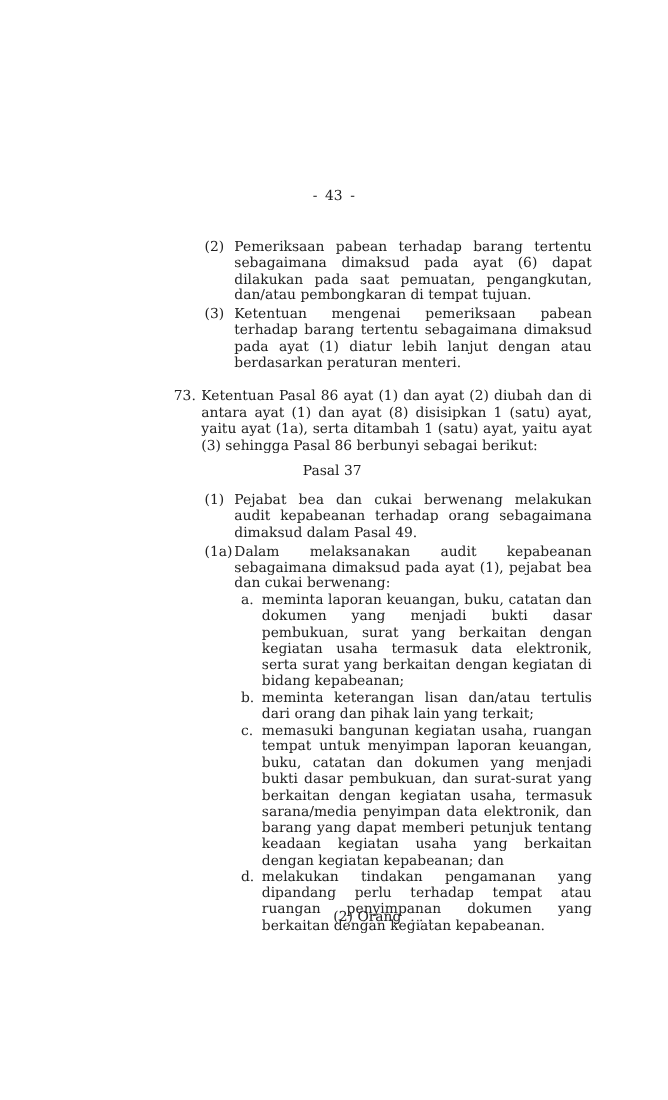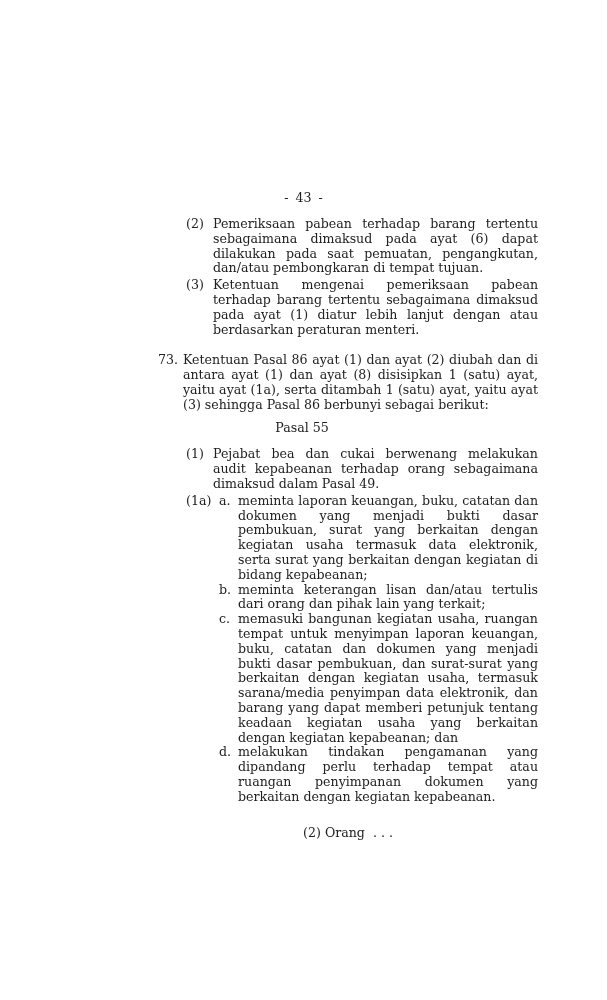--- a/index.html
+++ b/index.html
@@ -15,21 +15,20 @@
     line-height: 14.8px;
     overflow: hidden;
   }
   .page-number {
     position: absolute;
     top: 171px;
     left: 0;
     width: 100%;
     text-align: center;
     word-spacing: 3px;
-    margin-top: 20px;
   }
   .content {
     position: absolute;
     top: 217px;
     left: 158px;
     width: 380px;
   }
   .li { display: flex; align-items: flex-start; }
   .li-label { white-space: nowrap; }
   .li-body { flex: 1 1 auto; text-align: justify; }
@@ -74,30 +73,31 @@
     <div class="li ayat">
       <span class="li-label">(3)</span>
       <div class="li-body">Ketentuan mengenai pemeriksaan pabean terhadap barang tertentu sebagaimana dimaksud pada ayat (1) diatur lebih lanjut dengan atau berdasarkan peraturan menteri.</div>
     </div>
 
     <div class="li num-item">
       <span class="li-label">73.</span>
       <div class="li-body">Ketentuan Pasal 86 ayat (1) dan ayat (2) diubah dan di antara ayat (1) dan ayat (8) disisipkan 1 (satu) ayat, yaitu ayat (1a), serta ditambah 1 (satu) ayat, yaitu ayat (3) sehingga Pasal 86 berbunyi sebagai berikut:</div>
     </div>
 
-    <div class="pasal-heading">Pasal 55</div>
+    <div class="pasal-heading">Pasal 37</div>
 
     <div class="li ayat after-heading">
       <span class="li-label">(1)</span>
       <div class="li-body">Pejabat bea dan cukai berwenang melakukan audit kepabeanan terhadap orang sebagaimana dimaksud dalam Pasal 49.</div>
     </div>
 
     <div class="li ayat ayat-gap">
       <span class="li-label">(1a)</span>
       <div class="li-body">
+        <div>Dalam melaksanakan audit kepabeanan sebagaimana dimaksud pada ayat (1), pejabat bea dan cukai berwenang:</div>
 
         <div class="li sub">
           <span class="li-label">a.</span>
           <div class="li-body">meminta laporan keuangan, buku, catatan dan dokumen yang menjadi bukti dasar pembukuan, surat yang berkaitan dengan kegiatan usaha termasuk data elektronik, serta surat yang berkaitan dengan kegiatan di bidang kepabeanan;</div>
         </div>
 
         <div class="li sub">
           <span class="li-label">b.</span>
           <div class="li-body">meminta keterangan lisan dan/atau tertulis dari orang dan pihak lain yang terkait;</div>
         </div>

